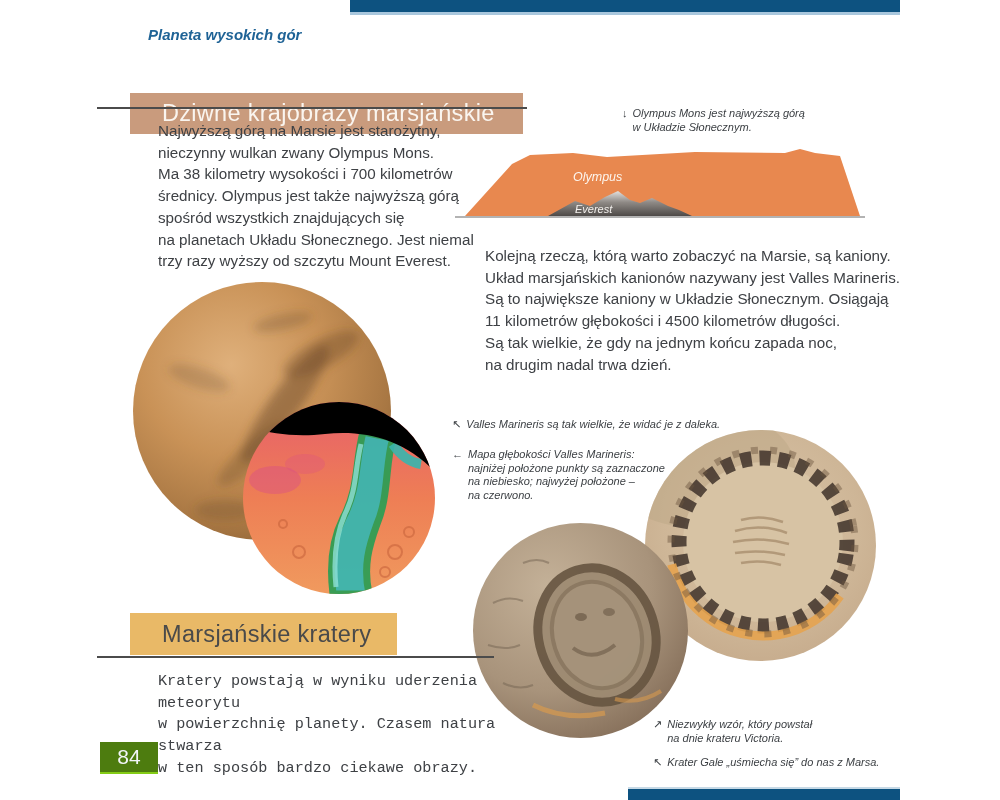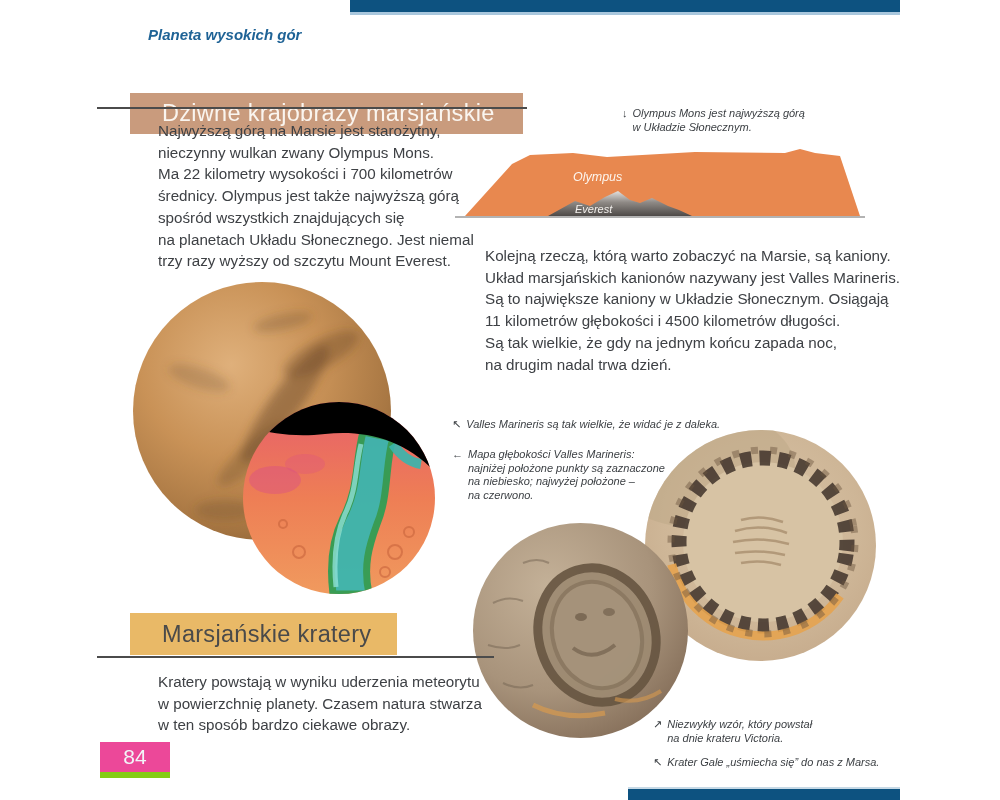--- a/index.html
+++ b/index.html
@@ -19,60 +19,60 @@
   .band{display:flex;align-items:center;padding-left:32px;box-sizing:border-box;font-size:23.5px;letter-spacing:.3px;}
   .band-1{left:130px;top:66px;width:393px;height:41px;background:#c99b7d;color:#faf5ef;margin-top:27px;}
   .band-2{left:130px;top:613px;width:267px;height:42px;background:#e9b967;color:#4a4a4a;white-space:nowrap;overflow:visible;}
   .rule{height:2px;background:#4b4b4b;}
   .rule-1{left:97px;top:107px;width:430px;}
   .rule-2{left:97px;top:656px;width:397px;}
 
   .body-text{font-size:15.2px;line-height:21.7px;color:#3e4145;}
   .para-1{left:158px;top:120px;width:330px;}
   .para-2{left:485px;top:245px;width:440px;}
-  .para-3{left:158px;top:671px;width:350px;}
+  .para-3{left:158px;top:671px;width:350px;font-family:Liberation Mono, monospace;}
 
   .caption{display:flex;gap:5px;font-size:11px;line-height:13.5px;font-style:italic;color:#3b3f43;}
   .caption .arr{flex:0 0 auto;}
   .cap-diagram{left:622px;top:107px;width:250px;}
   .cap-valles{left:452px;top:418px;width:320px;}
   .cap-map{left:452px;top:448px;width:260px;}
   .cap-victoria{left:653px;top:718px;width:230px;}
   .cap-gale{left:653px;top:756px;width:260px;}
 
   .figure{line-height:0;}
   .fig-diagram{left:455px;top:140px;width:410px;height:80px;text-align:center;}
   .fig-mars{left:133px;top:282px;width:258px;height:258px;}
   .fig-map{left:243px;top:402px;width:192px;height:192px;}
   .fig-victoria{left:645px;top:430px;width:231px;height:231px;}
   .fig-gale{left:473px;top:523px;width:215px;height:215px;}
 
   .page-badge{
-    left:100px;top:742px;width:70px;height:30px;background:#ec4899;border-bottom:6px solid #84cc16;
+    left:100px;top:742px;width:58px;height:30px;background:#4d7c0f;border-bottom:2px solid #84cc16;
     color:#f2f5f8;font-size:21px;display:flex;align-items:center;justify-content:center;
   }
   svg text{font-family:"Liberation Sans","DejaVu Sans",sans-serif;}
 </style>
 </head>
 <body>
 
 <div class="page">
 
   <div class="abs top-bar"></div>
 
   <div class="abs kicker">Planeta wysokich gór</div>
 
   <div class="abs band band-1">
     <span>Dziwne krajobrazy marsjańskie</span>
   </div>
   <div class="abs rule rule-1"></div>
 
   <div class="abs body-text pre para-1">Najwyższą górą na Marsie jest starożytny,
 nieczynny wulkan zwany Olympus Mons.
-Ma 22 kilometry wysokości i 700 kilometrów
+Ma 38 kilometry wysokości i 700 kilometrów
 średnicy. Olympus jest także najwyższą górą
 spośród wszystkich znajdujących się
 na planetach Układu Słonecznego. Jest niemal
 trzy razy wyższy od szczytu Mount Everest.</div>
 
   <div class="abs caption cap-diagram">
     <span class="arr">↓</span>
     <span class="pre">Olympus Mons jest najwyższą górą
 w Układzie Słonecznym.</span>
   </div>

